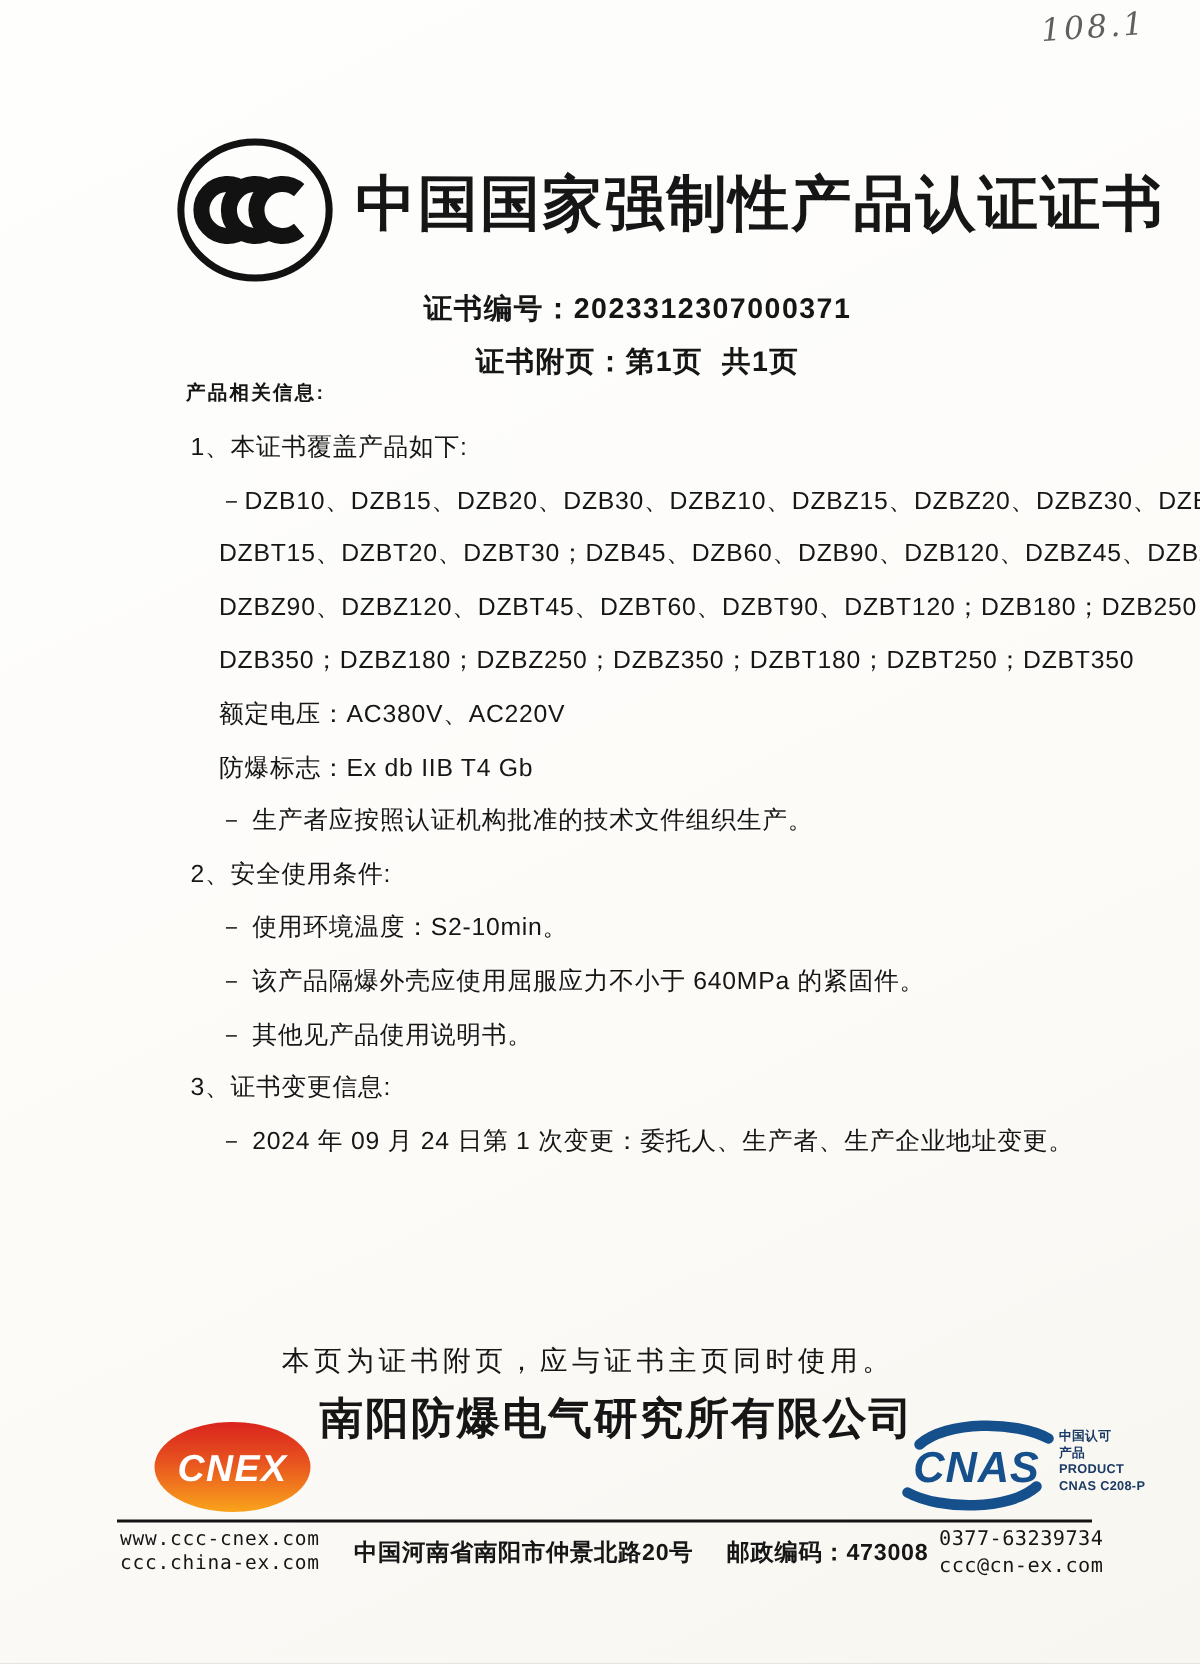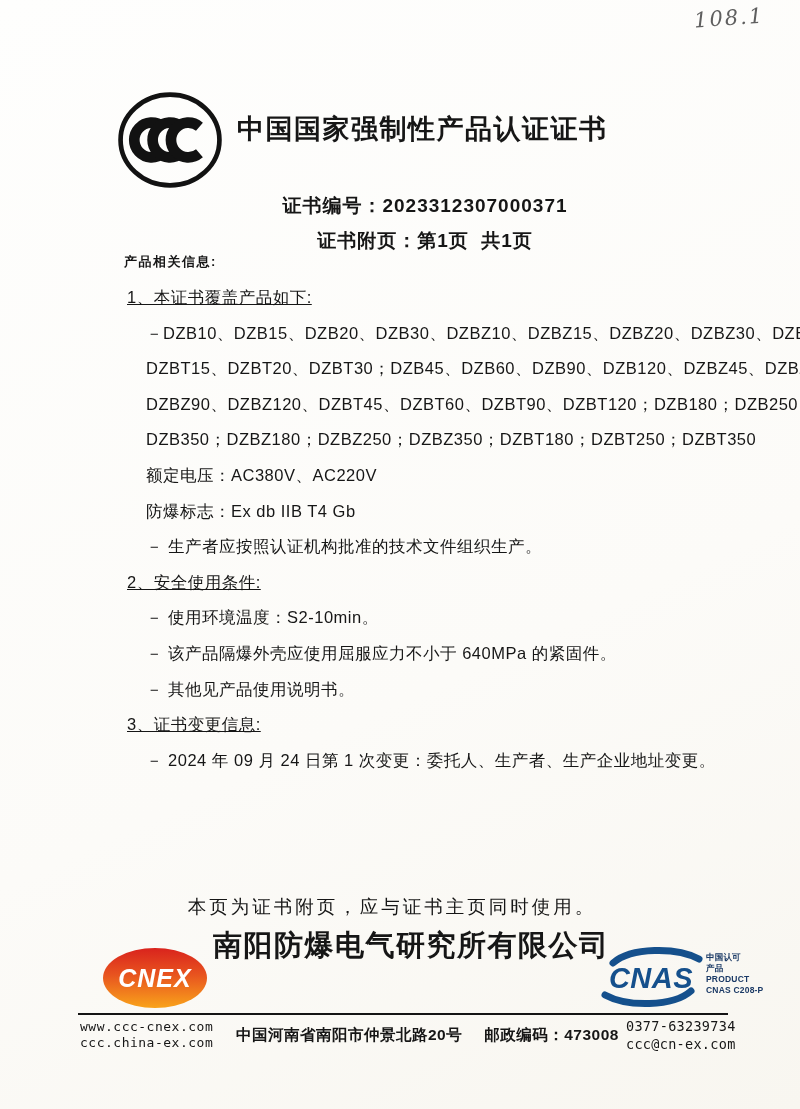--- a/index.html
+++ b/index.html
@@ -9,34 +9,34 @@
     background:linear-gradient(155deg, #fefefd 0%, #fcfbf8 60%, #f8f6f0 100%);
     color:#161616; overflow:hidden;
   }
   .handwritten {
     position:absolute; left:694px; top:6px; font-family:"DejaVu Serif", serif;
     font-style:italic; font-size:21px; color:#5f5f5f; transform:rotate(-4deg);
     letter-spacing:2px;
   }
   .ccc-logo { position:absolute; left:117px; top:91px; width:106px; height:98px; }
   .doc-title {
-    position:absolute; left:237px; top:116px; font-size:27px; font-weight:bold;
+    position:absolute; left:237px; top:116px; font-size:40px; font-weight:bold;
     letter-spacing:1.5px; line-height:1; white-space:nowrap;
   }
   .cert-line { position:absolute; left:50px; right:0; text-align:center;
     font-size:19px; font-weight:bold; letter-spacing:1px; white-space:pre; }
   .cert-line-1 { top:193px; }
   .cert-line-2 { top:228px; }
   .section-heading {
     position:absolute; left:124px; top:253px; font-size:13px; font-weight:bold;
     letter-spacing:1.5px;
   }
   .body-lines { position:absolute; left:0; top:287px; right:20px; }
   .body-line { height:35.6px; font-size:16.5px; white-space:pre; letter-spacing:0.5px; }
-  .indent-1 { padding-left:127px;text-decoration:underline; }
+  .indent-1 { padding-left:127px; }
   .indent-2 { padding-left:146px; }
   .page-note {
     position:absolute; left:0; right:16px; top:894px; text-align:center;
     font-size:18.5px; letter-spacing:3px; white-space:pre;
   }
   .cnex-logo { position:absolute; left:101px; top:946px; width:108px; height:64px; }
   .company-name {
     position:absolute; left:213px; top:926px; font-size:29px; font-weight:600;
     letter-spacing:1.5px; white-space:nowrap;
   }

